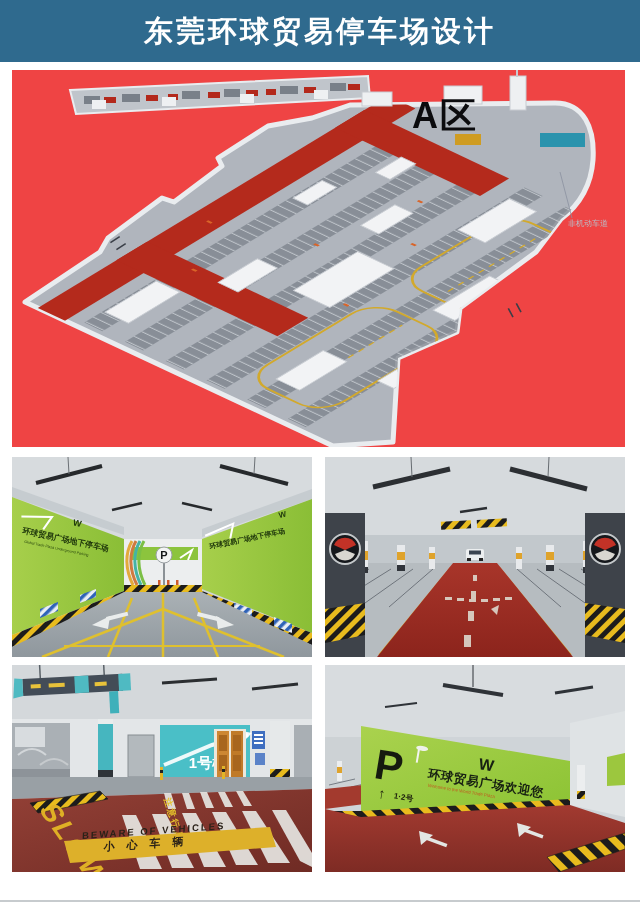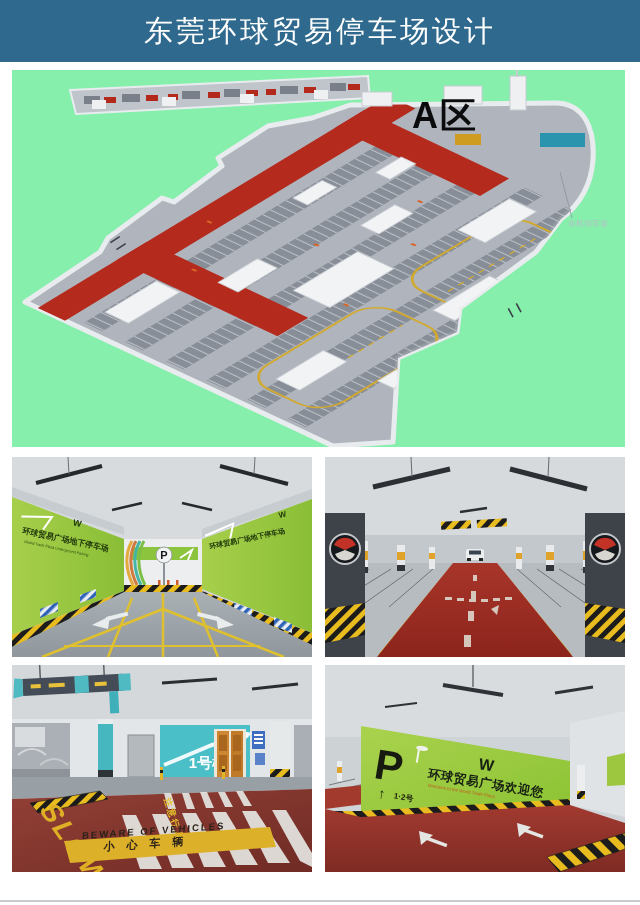--- a/index.html
+++ b/index.html
@@ -1,23 +1,23 @@
 <!DOCTYPE html>
 <html><head>
 <meta charset="utf-8">
 <style>
   html,body{margin:0;padding:0;background:#ffffff;}
   .page{position:relative;width:640px;height:905px;background:#ffffff;overflow:hidden;
         font-family:"Liberation Sans","DejaVu Sans",sans-serif;}
   .corner-mark{position:absolute;top:0;height:4px;background:#1d2f43;}
   .header{position:absolute;left:0;top:0;width:640px;height:62px;background:#2f6a8e;}
   .header h1{margin:0;line-height:62px;text-align:center;color:#ffffff;font-size:29px;
-             font-weight:normal;letter-spacing:3px;}
+             font-weight:bold;letter-spacing:3px;}
   .panel{position:absolute;overflow:hidden;}
-  .render{left:12px;top:70px;width:613px;height:377px;background:#86efac;}
+  .render{left:12px;top:70px;width:613px;height:377px;background:#ef4444;}
   .ph1{left:12px;top:457px;width:300px;height:200px;background:#cfd4d8;}
   .ph2{left:325px;top:457px;width:300px;height:200px;background:#cfd4d8;}
   .ph3{left:12px;top:665px;width:300px;height:207px;background:#cfd4d8;}
   .ph4{left:325px;top:665px;width:300px;height:207px;background:#cfd4d8;}
   .bottom-line{position:absolute;left:0;top:900px;width:640px;height:2px;background:#c7cbce;}
   svg{display:block;}
   text{font-family:"Liberation Sans","DejaVu Sans",sans-serif;}
 </style>
 </head>
 <body>

